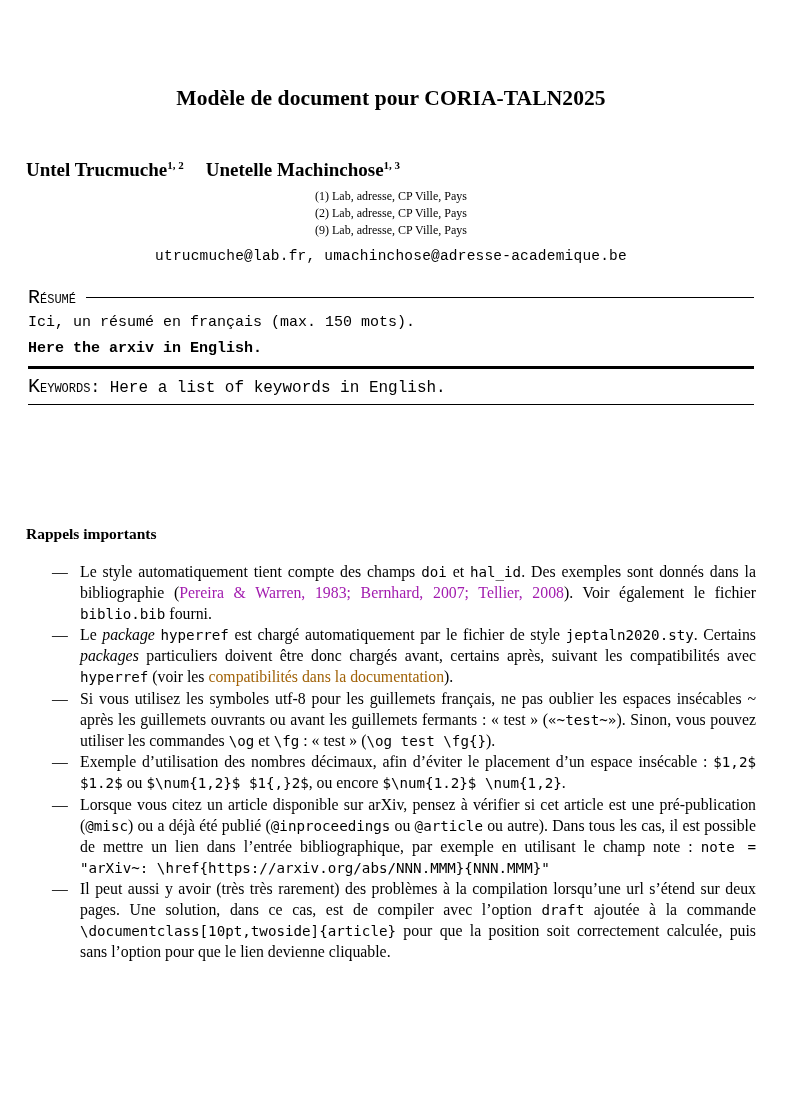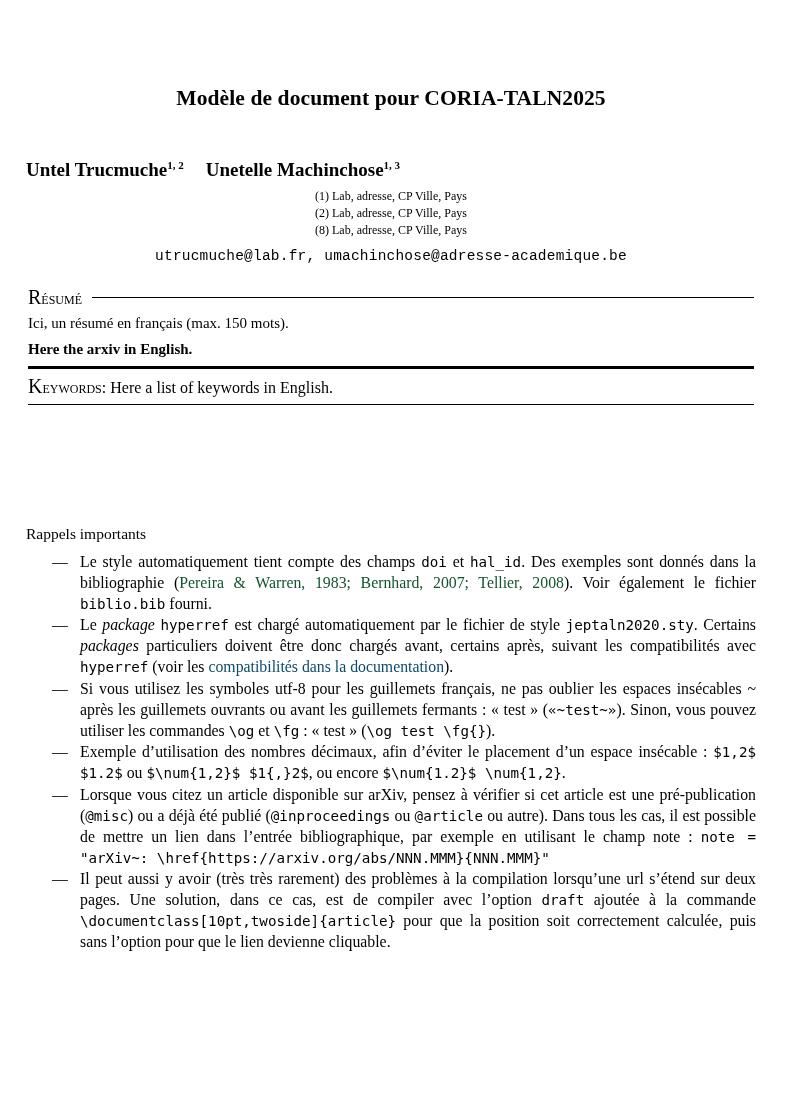--- a/index.html
+++ b/index.html
@@ -57,20 +57,21 @@
     text-align: center;
     font-family: Liberation Mono, monospace;
     font-size: 14.5px;
     margin-top: 9px;
     letter-spacing: 0.2px;
   }
 
   .abstract-block {
     margin-top: 22px;
     padding: 0 2px;
+    font-family: Liberation Mono, monospace;
   }
   .rule-head {
     display: flex;
     align-items: center;
     gap: 10px;
     margin-top: 3px;
   }
   .sc {
     font-variant: small-caps;
     font-size: 17.5px;
@@ -100,23 +101,23 @@
   .kw-line {
     font-size: 16px;
     margin: 6px 0 6px 0;
   }
   .kw-line .sc {
     font-size: 17.5px;
   }
 
   .section-title {
     font-size: 15.5px;
-    font-weight: normal;
+    font-weight: bold;
     margin-top: 120px;
-    margin-bottom: 8px;
+    margin-bottom: 18px;
   }
   ul.dashlist {
     list-style: none;
     margin: 0;
     padding: 0;
     font-size: 15.8px;
     line-height: 1.33;
   }
   ul.dashlist > li {
     position: relative;
@@ -131,41 +132,41 @@
     top: 0;
   }
   .mono {
     font-family: "DejaVu Sans Mono", monospace;
     font-size: 14.2px;
   }
   .it {
     font-style: italic;
   }
   .cite {
-    color: #14532d;
+    color: #a21caf;
   }
   .link {
-    color: #0c4a6e;
+    color: #a16207;
   }
 </style>
 </head>
 <body>
 
 <div class="page">
 
   <h1 class="title">Modèle de document pour CORIA-TALN2025</h1>
 
   <div class="authors">
     <span class="author"><span>Untel Trucmuche</span><sup>1, 2</sup></span><span class="gap"></span><span class="author"><span>Unetelle Machinchose</span><sup>1, 3</sup></span>
   </div>
 
   <div class="affiliations">
     <div>(1) Lab, adresse, CP Ville, Pays</div>
     <div>(2) Lab, adresse, CP Ville, Pays</div>
-    <div>(8) Lab, adresse, CP Ville, Pays</div>
+    <div>(9) Lab, adresse, CP Ville, Pays</div>
   </div>
 
   <div class="emails">utrucmuche@lab.fr, umachinchose@adresse-academique.be</div>
 
   <div class="abstract-block">
 
     <div class="rule-head">
       <span class="sc"><span class="first">R</span><span>ésumé</span></span>
       <span class="hr-line"></span>
     </div>

